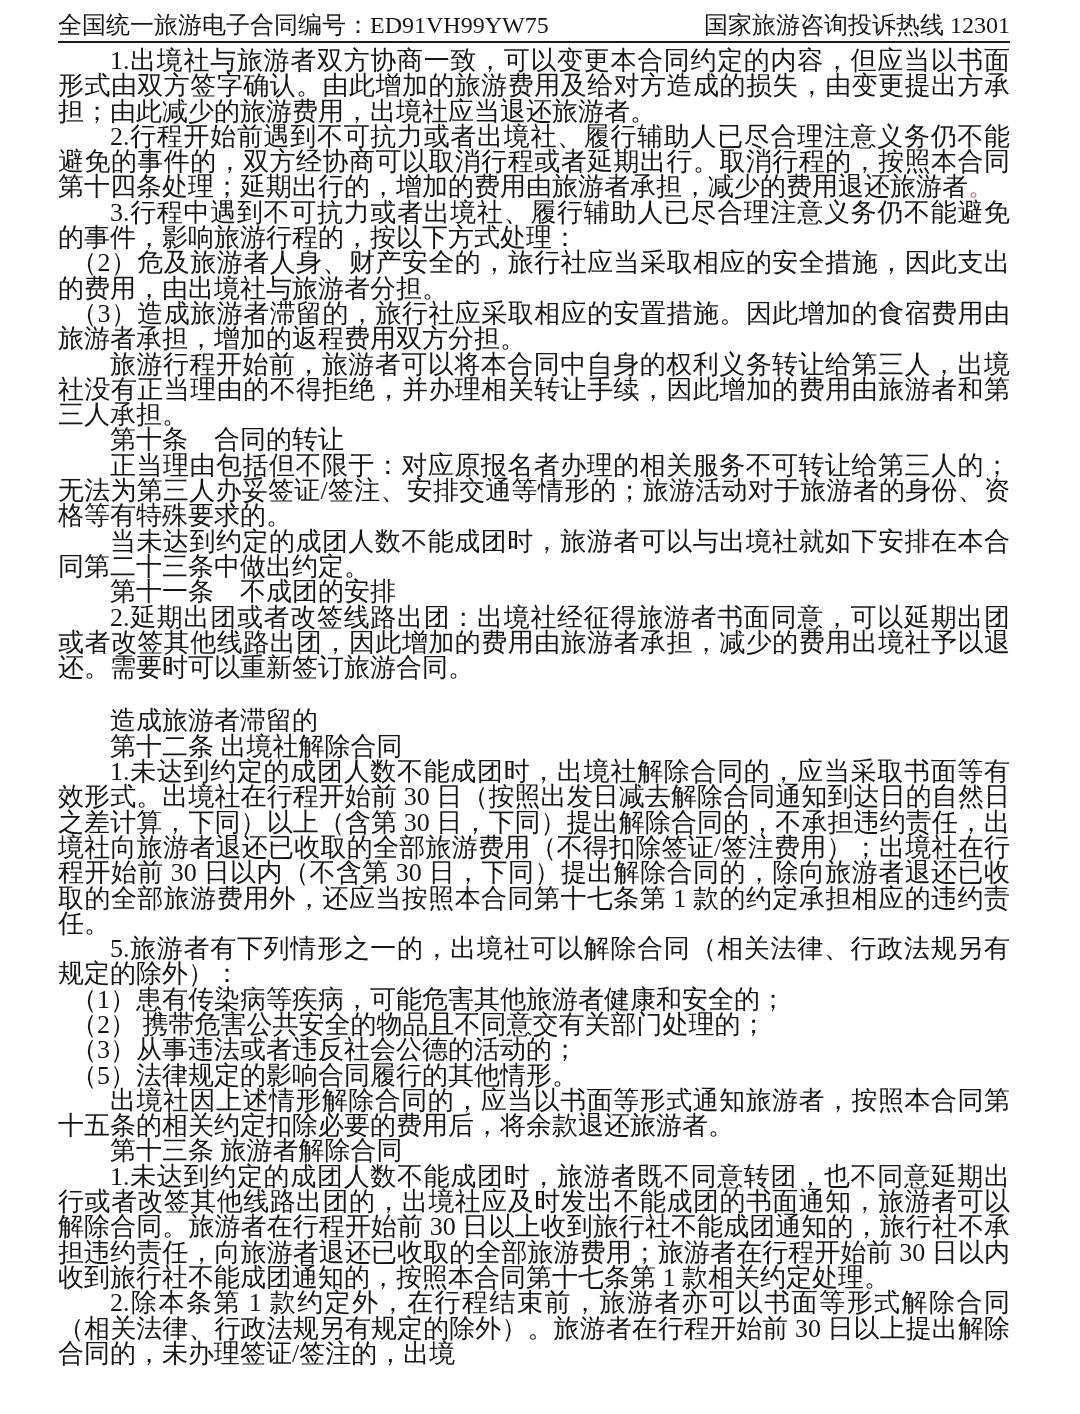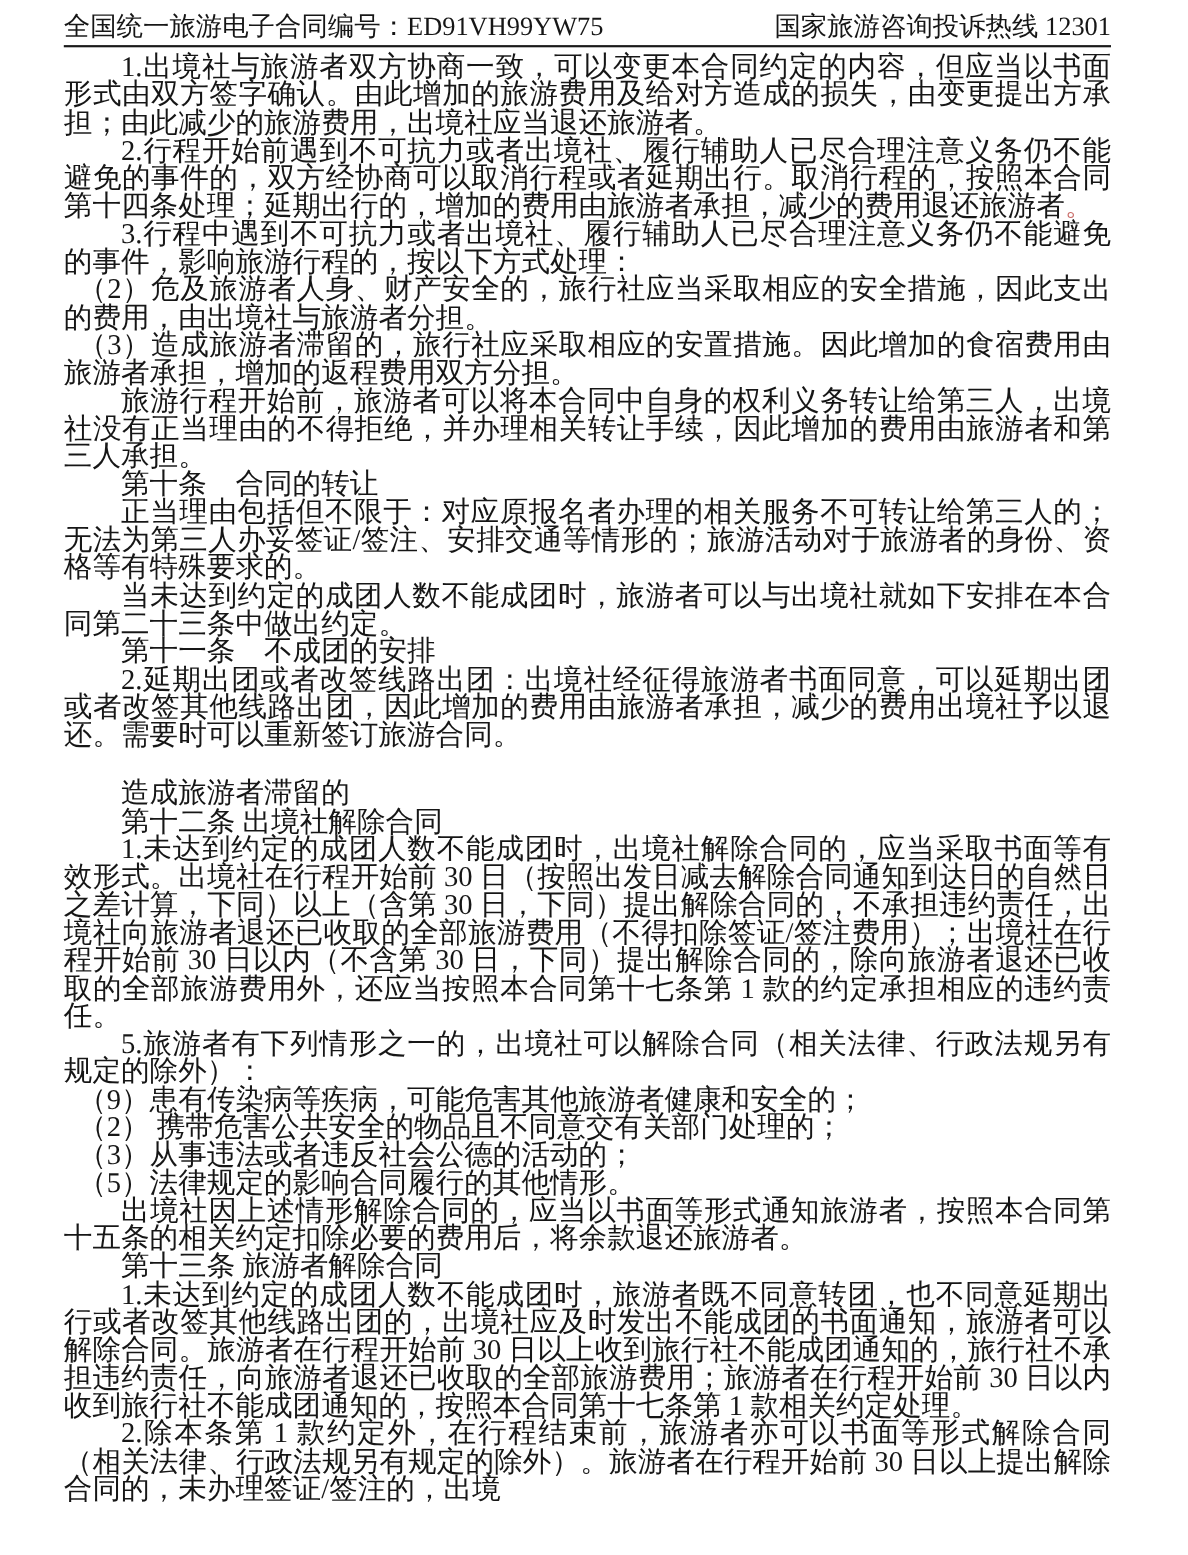--- a/index.html
+++ b/index.html
@@ -57,21 +57,21 @@
       <p class="para indent"><span>第十条　合同的转让</span></p>
       <p class="para indent"><span>正当理由包括但不限于：对应原报名者办理的相关服务不可转让给第三人的；无法为第三人办妥签证/签注、安排交通等情形的；旅游活动对于旅游者的身份、资格等有特殊要求的。</span></p>
       <p class="para indent"><span>当未达到约定的成团人数不能成团时，旅游者可以与出境社就如下安排在本合同第二十三条中做出约定。</span></p>
       <p class="para indent"><span>第十一条　不成团的安排</span></p>
       <p class="para indent"><span>2.延期出团或者改签线路出团：出境社经征得旅游者书面同意，可以延期出团或者改签其他线路出团，因此增加的费用由旅游者承担，减少的费用出境社予以退还。需要时可以重新签订旅游合同。</span></p>
       <p class="para spacer"></p>
       <p class="para indent"><span>造成旅游者滞留的</span></p>
       <p class="para indent"><span>第十二条 出境社解除合同</span></p>
       <p class="para indent"><span>1.未达到约定的成团人数不能成团时，出境社解除合同的，应当采取书面等有效形式。出境社在行程开始前 30 日（按照出发日减去解除合同通知到达日的自然日之差计算，下同）以上（含第 30 日，下同）提出解除合同的，不承担违约责任，出境社向旅游者退还已收取的全部旅游费用（不得扣除签证/签注费用）；出境社在行程开始前 30 日以内（不含第 30 日，下同）提出解除合同的，除向旅游者退还已收取的全部旅游费用外，还应当按照本合同第十七条第 1 款的约定承担相应的违约责任。</span></p>
       <p class="para indent"><span>5.旅游者有下列情形之一的，出境社可以解除合同（相关法律、行政法规另有规定的除外）：</span></p>
-      <p class="para list"><span>（9）患有传染病等疾病，可能危害其他旅游者健康和安全的；</span></p>
+      <p class="para list"><span>（1）患有传染病等疾病，可能危害其他旅游者健康和安全的；</span></p>
       <p class="para list"><span>（2） 携带危害公共安全的物品且不同意交有关部门处理的；</span></p>
       <p class="para list"><span>（3）从事违法或者违反社会公德的活动的；</span></p>
       <p class="para list"><span>（5）法律规定的影响合同履行的其他情形。</span></p>
       <p class="para indent"><span>出境社因上述情形解除合同的，应当以书面等形式通知旅游者，按照本合同第十五条的相关约定扣除必要的费用后，将余款退还旅游者。</span></p>
       <p class="para indent"><span>第十三条 旅游者解除合同</span></p>
       <p class="para indent"><span>1.未达到约定的成团人数不能成团时，旅游者既不同意转团，也不同意延期出行或者改签其他线路出团的，出境社应及时发出不能成团的书面通知，旅游者可以解除合同。旅游者在行程开始前 30 日以上收到旅行社不能成团通知的，旅行社不承担违约责任，向旅游者退还已收取的全部旅游费用；旅游者在行程开始前 30 日以内收到旅行社不能成团通知的，按照本合同第十七条第 1 款相关约定处理。</span></p>
       <p class="para indent"><span>2.除本条第 1 款约定外，在行程结束前，旅游者亦可以书面等形式解除合同（相关法律、行政法规另有规定的除外）。旅游者在行程开始前 30 日以上提出解除合同的，未办理签证/签注的，出境</span></p>
     </main>
 </div>
 

